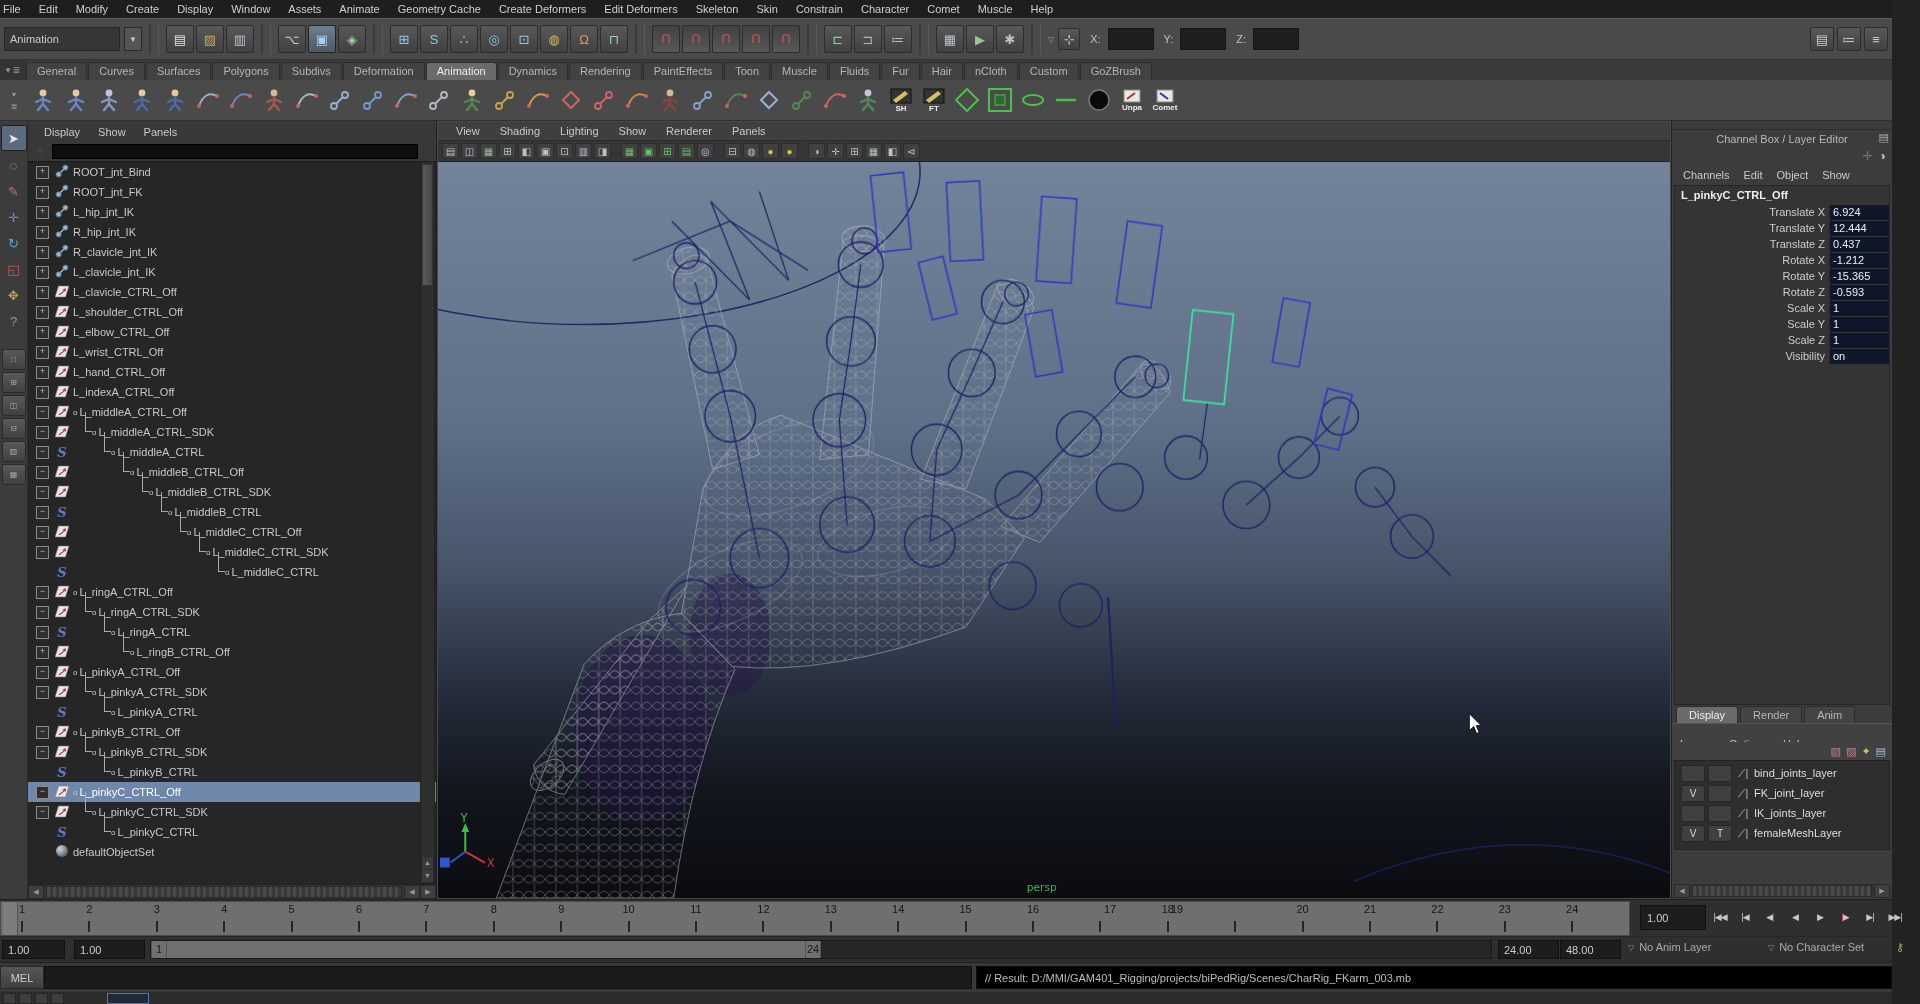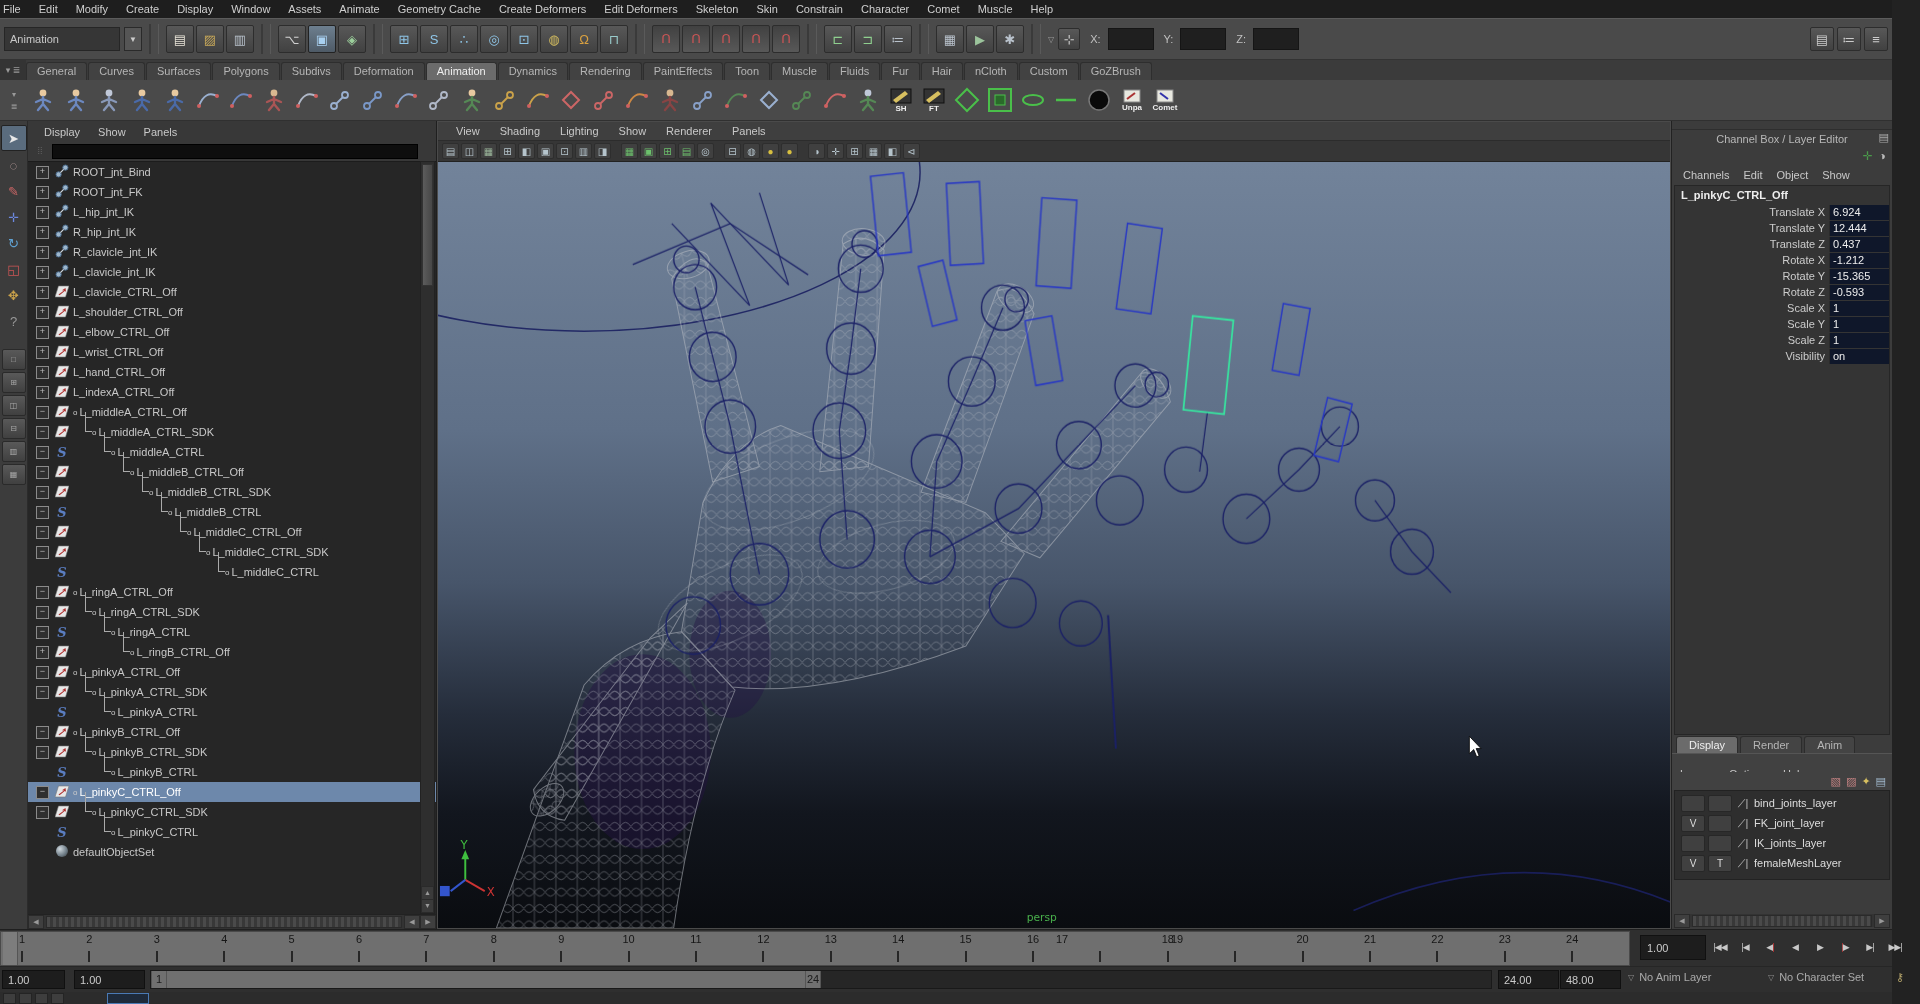--- a/index.html
+++ b/index.html
@@ -1194,21 +1194,21 @@
         <span class="ts-num" style="left:762.4000000000001px">12</span>
         <span class="ts-tick" style="left:762.4000000000001px"></span>
         <span class="ts-num" style="left:829.8000000000001px">13</span>
         <span class="ts-tick" style="left:829.8000000000001px"></span>
         <span class="ts-num" style="left:897.2px">14</span>
         <span class="ts-tick" style="left:897.2px"></span>
         <span class="ts-num" style="left:964.6000000000001px">15</span>
         <span class="ts-tick" style="left:964.6000000000001px"></span>
         <span class="ts-num" style="left:1032px">16</span>
         <span class="ts-tick" style="left:1032px"></span>
-        <span class="ts-num" style="left:1061px">17</span>
+        <span class="ts-num" style="left:1109px">17</span>
         <span class="ts-tick" style="left:1099.4px"></span>
         <span class="ts-num" style="left:1166.8000000000002px">18</span>
         <span class="ts-tick" style="left:1166.8000000000002px"></span>
         <span class="ts-num" style="left:1176px">19</span>
         <span class="ts-tick" style="left:1234.2px"></span>
         <span class="ts-num" style="left:1301.6000000000001px">20</span>
         <span class="ts-tick" style="left:1301.6000000000001px"></span>
         <span class="ts-num" style="left:1369px">21</span>
         <span class="ts-tick" style="left:1369px"></span>
         <span class="ts-num" style="left:1436.4px">22</span>
@@ -1256,20 +1256,27 @@
       <span class="rs-ddarrow">▽</span>
       <span>No Anim Layer</span>
     </span>
     <span class="rs-dd" style="left:1768px">
       <span class="rs-ddarrow">▽</span>
       <span>No Character Set</span>
     </span>
     <span class="rs-dd" style="left:1896px;color:#b5a46a">⚷</span>
   </div>
 
+  <div class="melbar">
+    <span class="mel-label">MEL</span>
+    <span class="mel-input"></span>
+    <span class="mel-result">
+      <span>// Result: D:/MMI/GAM401_Rigging/projects/biPedRig/Scenes/CharRig_FKarm_003.mb</span>
+    </span>
+  </div>
 
   <div class="bottomstrip">
     <span class="bs-sq"></span>
     <span class="bs-sq"></span>
     <span class="bs-sq"></span>
     <span class="bs-sq"></span>
     <span class="bs-task"></span>
   </div>
 
 </div>

